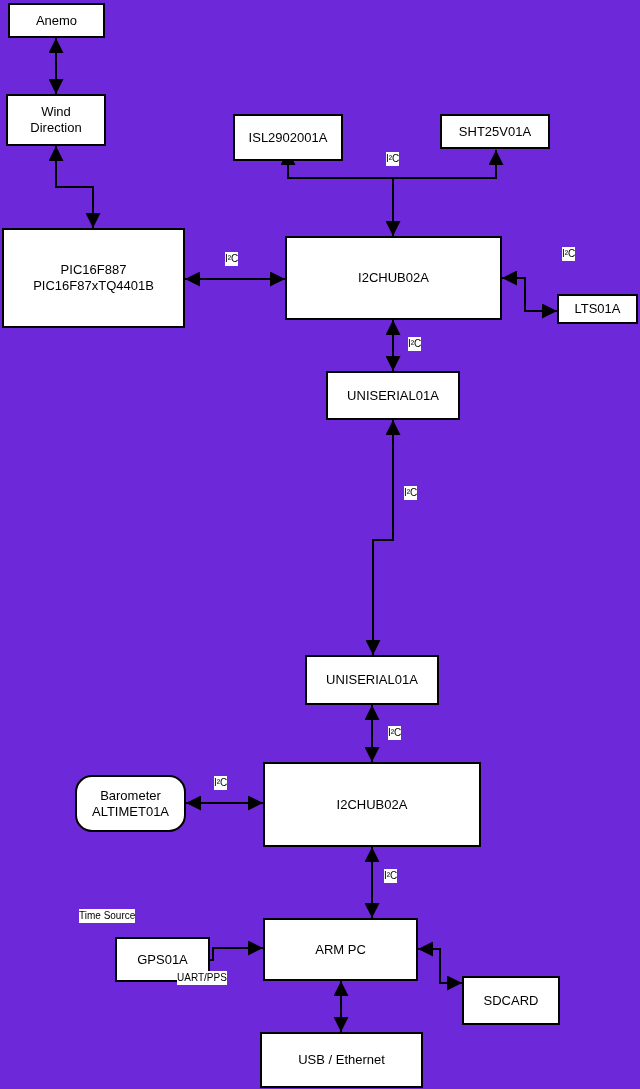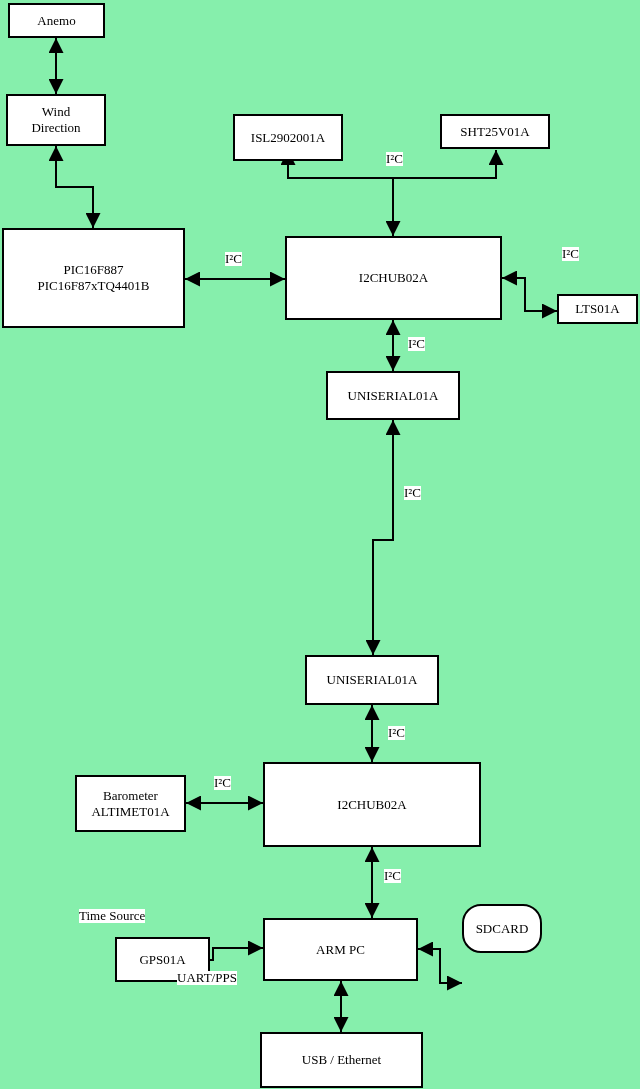--- a/index.html
+++ b/index.html
@@ -1,41 +1,41 @@
 <!DOCTYPE html>
 <html><head>
 <meta charset="utf-8">
 <style>
   html,body{margin:0;padding:0;background:#ffffff;}
   .canvas{
     position:relative;
     width:640px;height:1089px;
-    background:#86efac;
-    font-family:Liberation Serif, serif;
+    background:#6d28d9;
+    font-family:Liberation Sans, sans-serif;
     color:#000;
     overflow:hidden;
   }
   .connectors{position:absolute;left:0;top:0;width:640px;height:1089px;}
   .node{
     position:absolute;
     box-sizing:border-box;
     border:2px solid #000;
     background:#fff;
     display:flex;
     flex-direction:column;
     align-items:center;
     justify-content:center;
     text-align:center;
     font-size:13px;
     line-height:16px;
     white-space:nowrap;
   }
   .edge-label{
     position:absolute;
-    font-size:13px;
+    font-size:10px;
     line-height:14px;
     white-space:nowrap;
     background:#fff;
   }
 </style>
 </head>
 <body>
 
 <div class="canvas">
 
@@ -98,34 +98,34 @@
   </div>
 
   <div class="node" style="left:305px;top:655px;width:134px;height:50px;">
     <span>UNISERIAL01A</span>
   </div>
 
   <div class="node" style="left:263px;top:762px;width:218px;height:85px;">
     <span>I2CHUB02A</span>
   </div>
 
-  <div class="node" style="left:75px;top:775px;width:111px;height:57px;">
+  <div class="node" style="left:75px;top:775px;width:111px;height:57px;border-radius:17px;">
     <span>Barometer</span>
     <span>ALTIMET01A</span>
   </div>
 
   <div class="node" style="left:67px;top:937px;width:95px;height:45px;margin-left:48px;">
     <span>GPS01A</span>
   </div>
 
   <div class="node" style="left:263px;top:918px;width:155px;height:63px;">
     <span>ARM PC</span>
   </div>
 
-  <div class="node" style="left:462px;top:904px;width:80px;height:49px;border-radius:19px;">
+  <div class="node" style="left:462px;top:976px;width:98px;height:49px;">
     <span>SDCARD</span>
   </div>
 
   <div class="node" style="left:260px;top:1032px;width:163px;height:56px;">
     <span>USB / Ethernet</span>
   </div>
 
   <div class="edge-label" style="left:386px;top:152px;">I²C</div>
   <div class="edge-label" style="left:225px;top:252px;">I²C</div>
   <div class="edge-label" style="left:562px;top:247px;">I²C</div>

